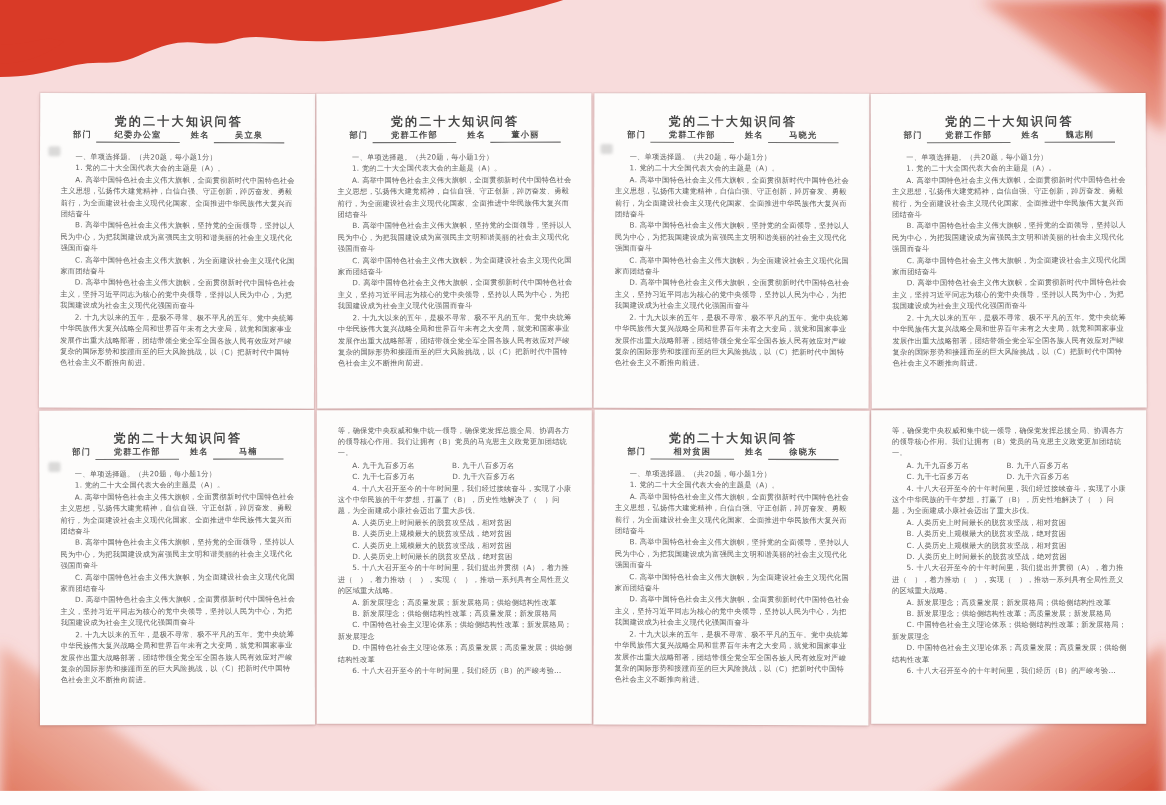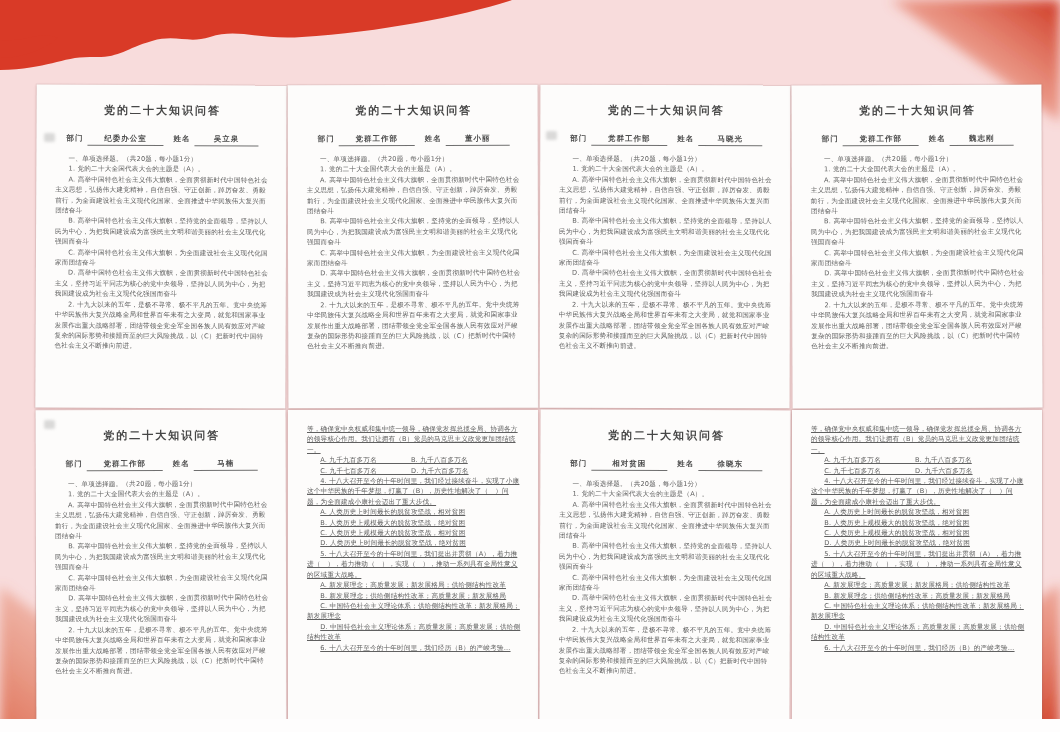--- a/index.html
+++ b/index.html
@@ -13,53 +13,53 @@
   
   .bottom-strip{position:absolute;left:0;bottom:0;width:1060px;height:13px;background:#fefdfd;z-index:3;}
   
   .smudge{position:absolute;width:11px;height:9px;background:#9a9a9a;opacity:.35;filter:blur(1.5px);border-radius:2px;z-index:4;}
   .smudge.s1{left:44px;top:133px;}
   .smudge.s2{left:546px;top:131px;}
   .smudge.s3{left:44px;top:420px;}
 
   
   .sheet-grid{
-    position:absolute;left:36px;top:85px;width:1006px;height:648px;z-index:2;
+    position:absolute;left:36px;top:85px;width:1006px;height:573px;z-index:2;
     display:grid;grid-template-columns:repeat(4,1fr);grid-template-rows:repeat(2,1fr);gap:2px;
   }
   .page{
     background:#fdfcfb;overflow:hidden;position:relative;
     box-shadow:0 1px 3px rgba(130,60,60,.28), 0 0 0 1px rgba(160,120,120,.12);
     padding:10px 17px 6px 19px;box-sizing:border-box;
     color:#5e5e5e;
   }
   .sheet-grid .page:nth-child(1){transform:rotate(.25deg);}
   .sheet-grid .page:nth-child(2){transform:rotate(-.15deg);}
   .sheet-grid .page:nth-child(3){transform:rotate(.15deg);}
   .sheet-grid .page:nth-child(4){transform:rotate(-.2deg);}
   .sheet-grid .page:nth-child(5){transform:rotate(-.15deg);}
   .sheet-grid .page:nth-child(7){transform:rotate(.2deg);}
 
   .p-title{
     text-align:center;font-size:11px;font-weight:bold;color:#474747;
     letter-spacing:2px;margin-top:8px;
   }
   .p-header{
-    margin:16px auto 8px;font-size:7.5px;color:#4c4c4c;text-align:center;white-space:nowrap;
+    margin:0 auto 8px;font-size:7.5px;color:#4c4c4c;text-align:center;white-space:nowrap;
   }
   .p-header .lbl{font-weight:bold;letter-spacing:1px;}
   .p-header .fill{
     display:inline-block;min-width:64px;text-align:center;
     border-bottom:1px solid #6f6f6f;margin:0 10px 0 4px;padding:0 6px 1px;
     font-weight:bold;letter-spacing:1px;
   }
   .p-header .fill-name{min-width:52px;margin-right:0;}
   .p-body{font-size:6.6px;line-height:10.4px;color:#606060;}
   .p-body p{margin:0;text-indent:2em;letter-spacing:.2px;}
-  .page.cont .p-body{margin-top:4px;text-decoration:underline;}
+  .page.cont .p-body{margin-top:4px;}
   .page.cont .p-body p:first-child{text-indent:0;}
 </style>
 </head>
 <body>
 
 <svg id="decor" viewBox="0 0 1060 732" xmlns="http://www.w3.org/2000/svg">
   <defs>
     <linearGradient id="grTR" x1="0" y1="1" x2="1" y2="0">
       <stop offset="0" stop-color="#e8907c" stop-opacity="0"></stop>
       <stop offset="0.55" stop-color="#dd5a3c" stop-opacity="0.55"></stop>

